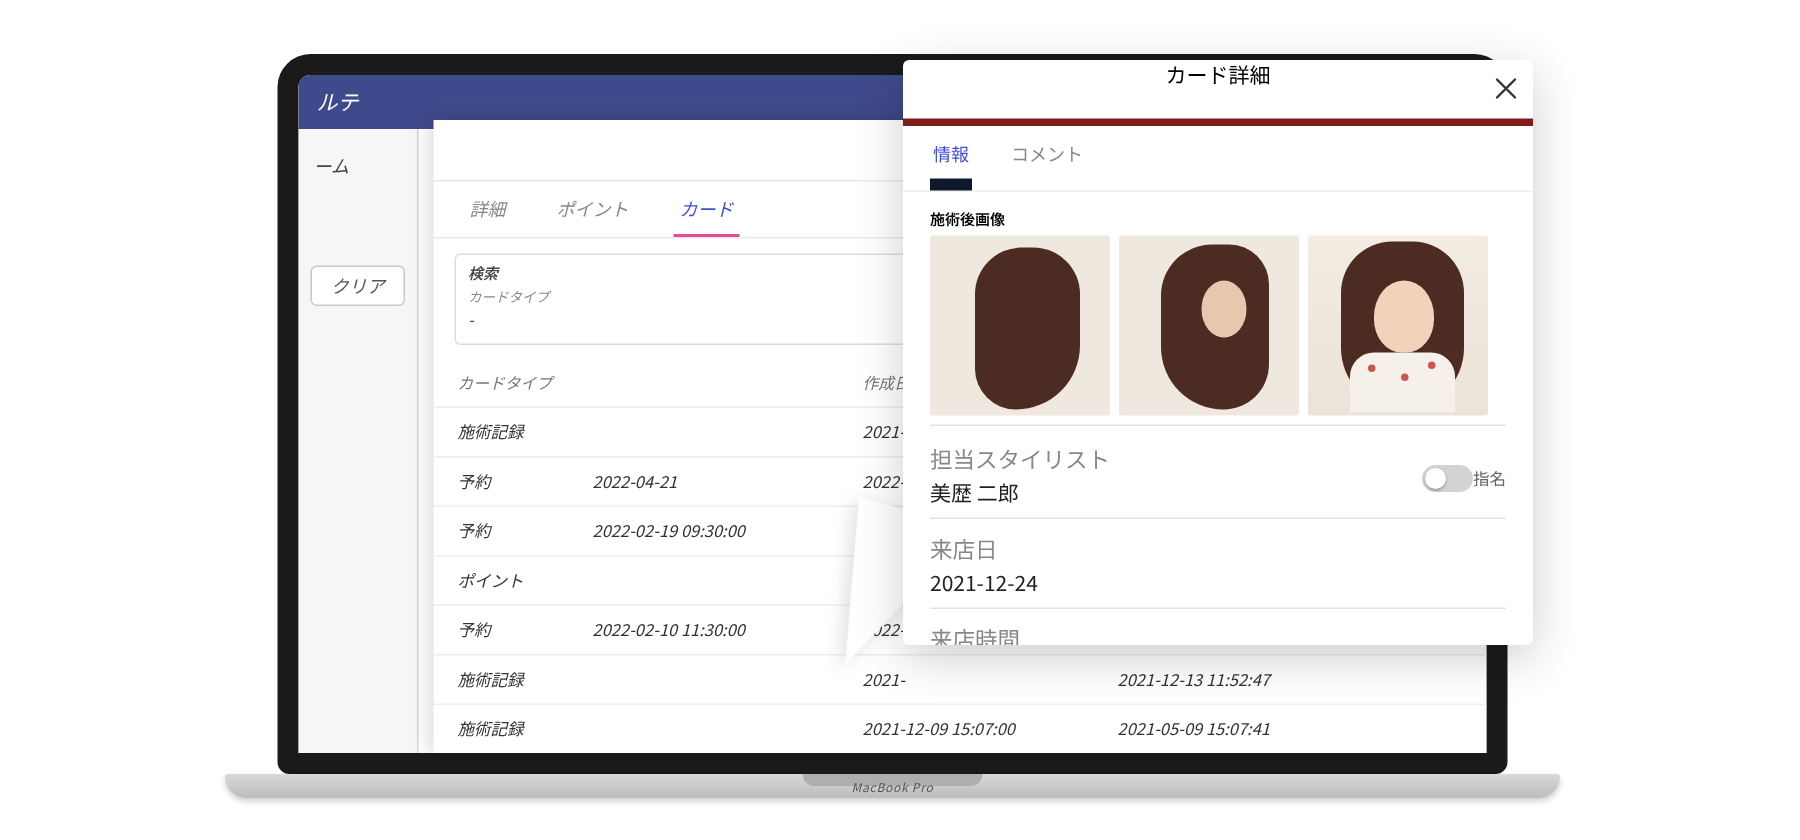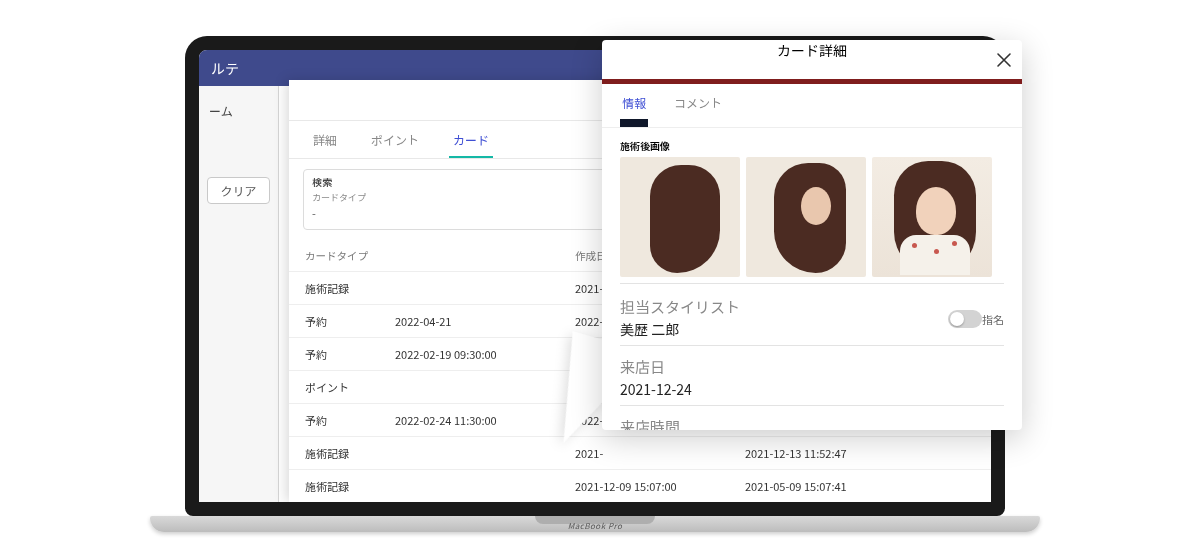--- a/index.html
+++ b/index.html
@@ -18,20 +18,21 @@
   .laptop-screen {
     position: absolute;
     left: 15px;
     top: 0;
     width: 820px;
     height: 480px;
     border: 14px solid #1a1a1a;
     border-radius: 22px 22px 8px 8px;
     background: #fff;
     overflow: hidden;
+    font-style: italic;
   }
   .laptop-base {
     position: absolute;
     left: -20px;
     top: 480px;
     width: 890px;
     height: 16px;
     background: linear-gradient(#d9d9d9,#bcbcbc);
     border-radius: 2px 2px 14px 14px;
     box-shadow: 0 2px 4px rgba(0,0,0,.2);
@@ -124,21 +125,21 @@
     border-bottom: 1px solid #e8e8e8;
     font-size: 12px;
   }
   .tab {
     padding: 10px 4px 8px;
     color: #888;
     cursor: pointer;
   }
   .tab.active {
     color: #3f4fd4;
-    border-bottom: 2px solid #14b8a6;
+    border-bottom: 2px solid #ec4899;
   }
   .search-box {
     margin: 10px 14px;
     border: 1px solid #dcdcdc;
     border-radius: 4px;
     padding: 4px 8px 8px;
   }
   .search-box .lbl { font-size: 10px; color: #444; font-weight: 600; }
   .search-box .sub { font-size: 9px; color: #888; margin-top: 2px; }
   .search-box .val { font-size: 11px; color: #555; margin-top: 1px; }
@@ -321,21 +322,21 @@
               <div></div>
             </div>
             <div class="grid-row">
               <div>ポイント</div>
               <div></div>
               <div>2021-11-15</div>
               <div></div>
             </div>
             <div class="grid-row">
               <div>予約</div>
-              <div>2022-02-24 11:30:00</div>
+              <div>2022-02-10 11:30:00</div>
               <div>2022-02-</div>
               <div></div>
             </div>
             <div class="grid-row">
               <div>施術記録</div>
               <div></div>
               <div>2021-</div>
               <div>2021-12-13 11:52:47</div>
             </div>
             <div class="grid-row">

